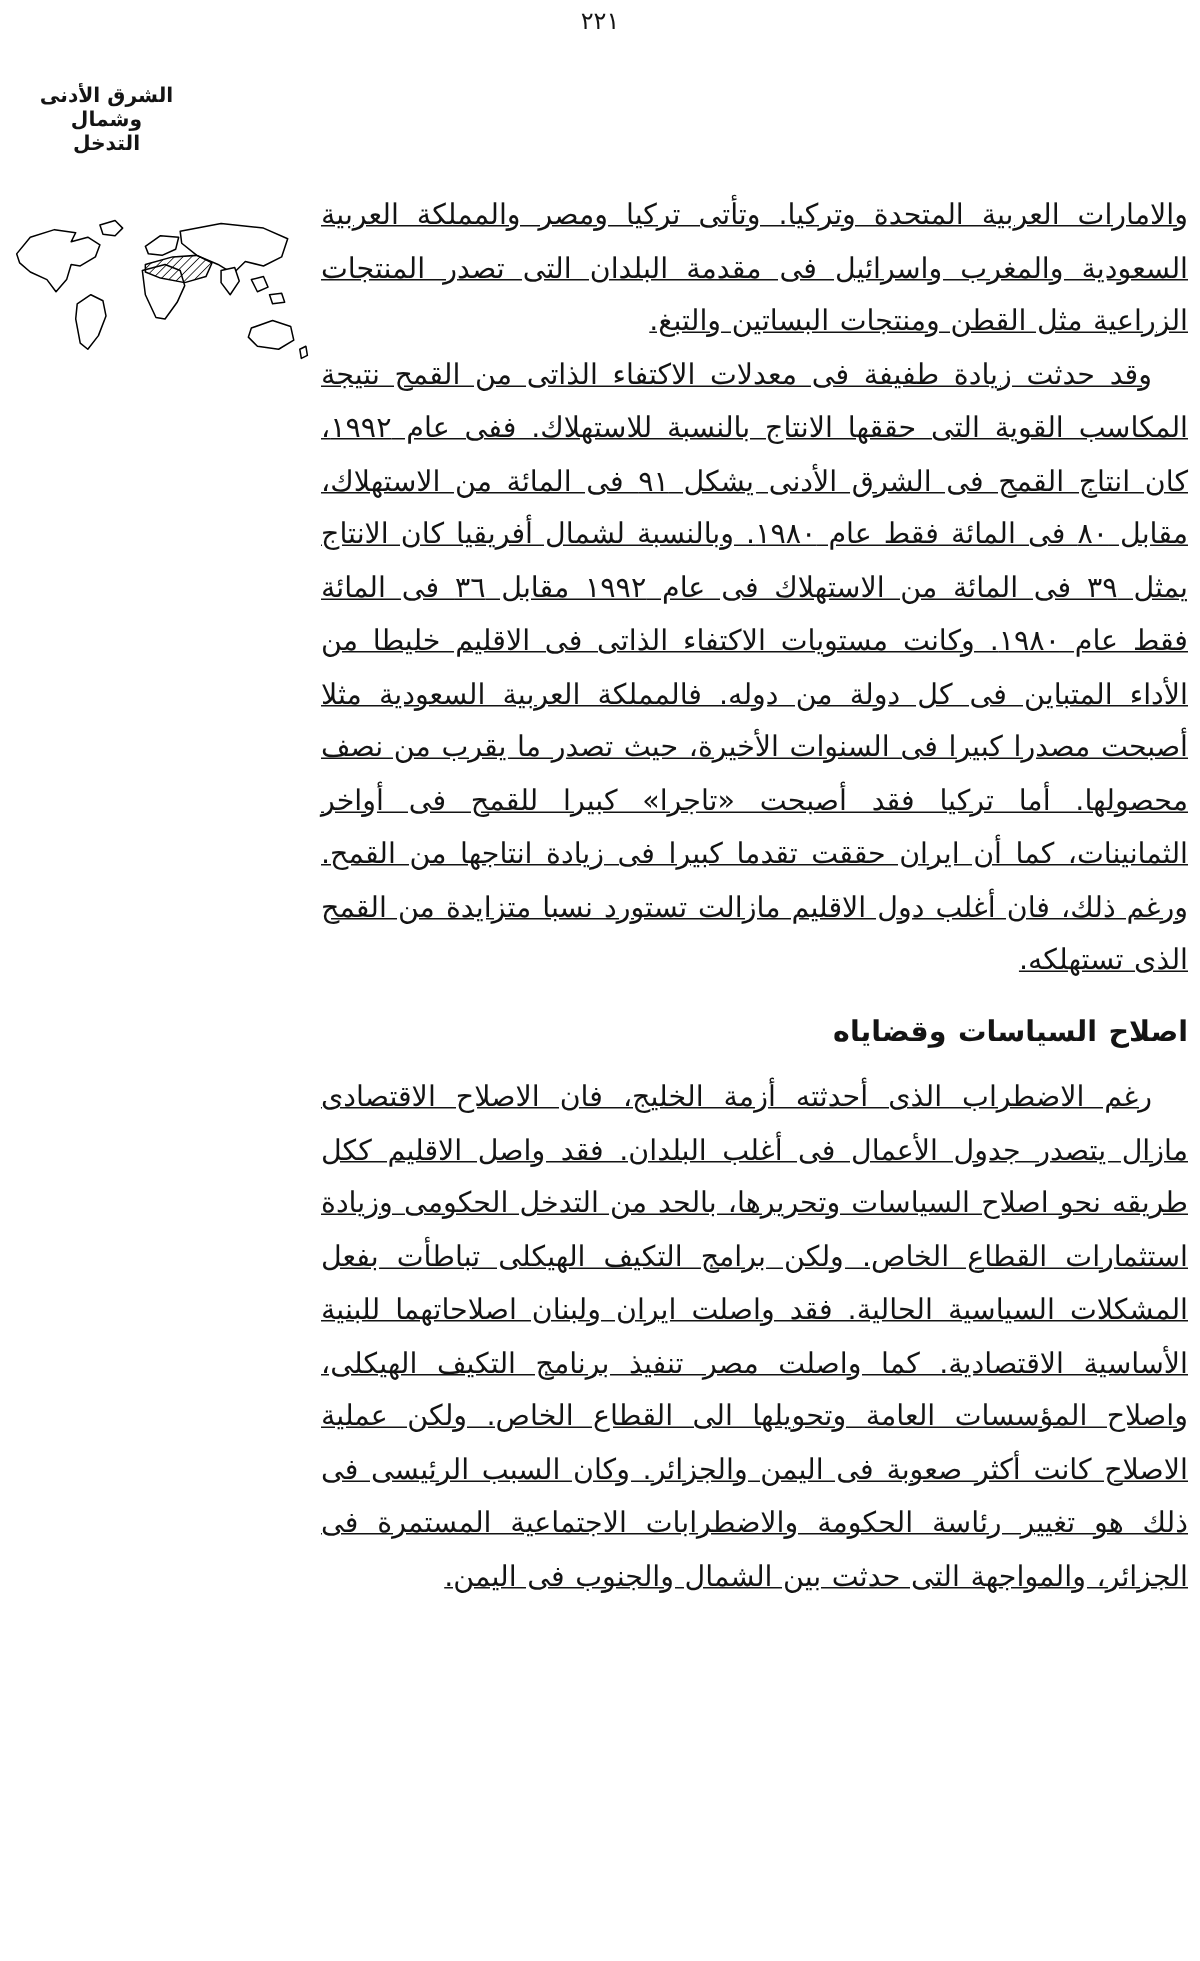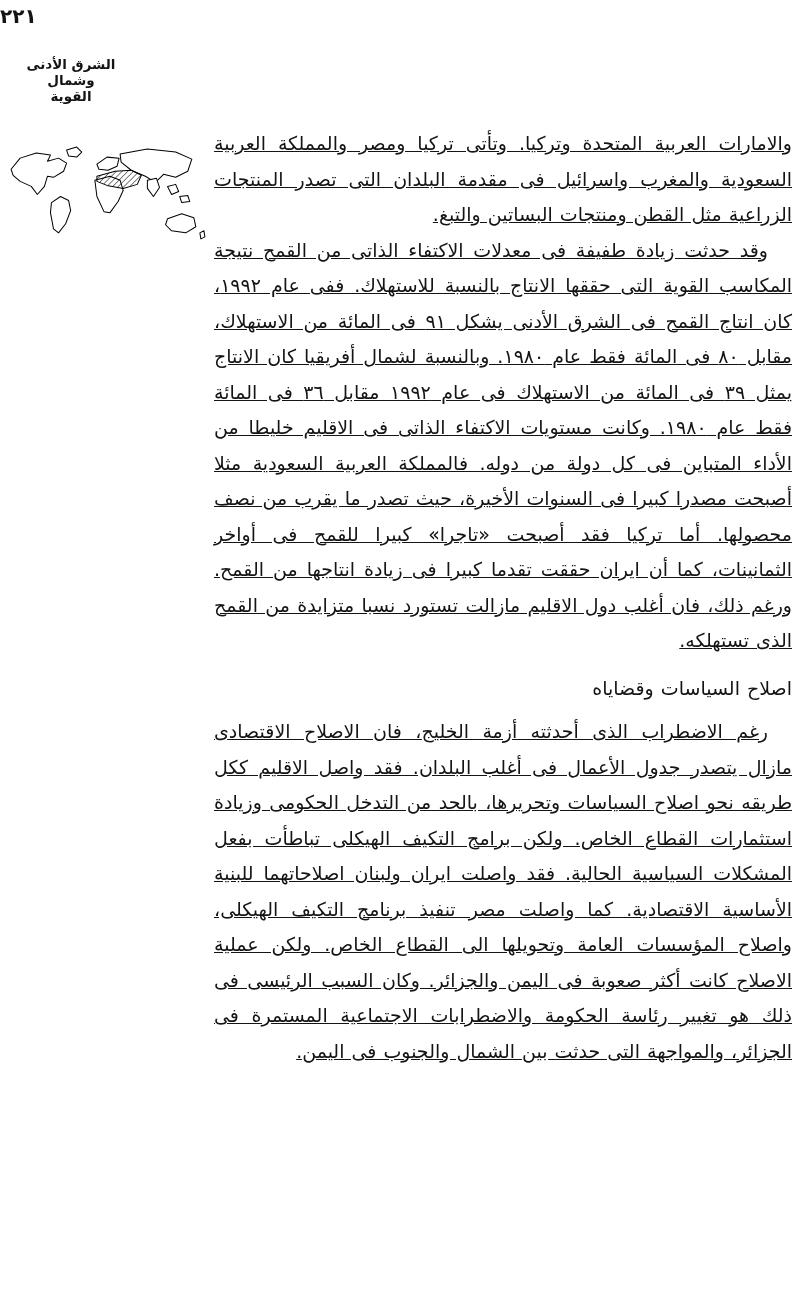--- a/index.html
+++ b/index.html
@@ -11,23 +11,23 @@
     overflow: hidden;
     font-family: "DejaVu Sans", sans-serif;
     color: #141414;
   }
   .page { position: absolute; inset: 0; background: #ffffff; }
 
   .page-number {
     position: absolute;
     top: 4px; left: 0;
     width: 100%;
-    text-align: left;
-    font-size: 20px;
-    font-weight: bold;
+    text-align: center;
+    font-size: 16px;
+    font-weight: normal;
     letter-spacing: 2px;
   }
 
   .margin-block {
     position: absolute;
     top: 56px;
     left: 6px;
     width: 202px;
   }
   .region-label {
@@ -54,36 +54,36 @@
     direction: rtl;
     text-align: justify;
     font-size: 19px;
     line-height: 35.5px;
     word-spacing: 1px;
   }
   .body-text p { text-indent: 24px; text-decoration: underline; }
   .body-text p.no-indent { text-indent: 0; }
   .section-heading {
     font-size: 19px;
-    font-weight: normal;
+    font-weight: bold;
     text-align: right;
     margin: 12px 0 8px 0;
   }
 </style>
 </head>
 <body>
 
 <div class="page">
 
   <div class="page-number">٢٢١</div>
 
   <aside class="margin-block">
     <div class="region-label">
       <span>الشرق  الأدنى وشمال</span><br>
-      <span>القوية</span>
+      <span>التدخل</span>
     </div>
 
     <svg class="world-map" viewBox="0 0 200 105" aria-hidden="true">
       <defs>
         <pattern id="hatch" width="4" height="4" patternUnits="userSpaceOnUse" patternTransform="rotate(45)">
           <line x1="0" y1="0" x2="0" y2="4" stroke="#000000" stroke-width="1"></line>
         </pattern>
       </defs>
       <g fill="#ffffff" stroke="#000000" stroke-width="1" stroke-linejoin="round">
 

